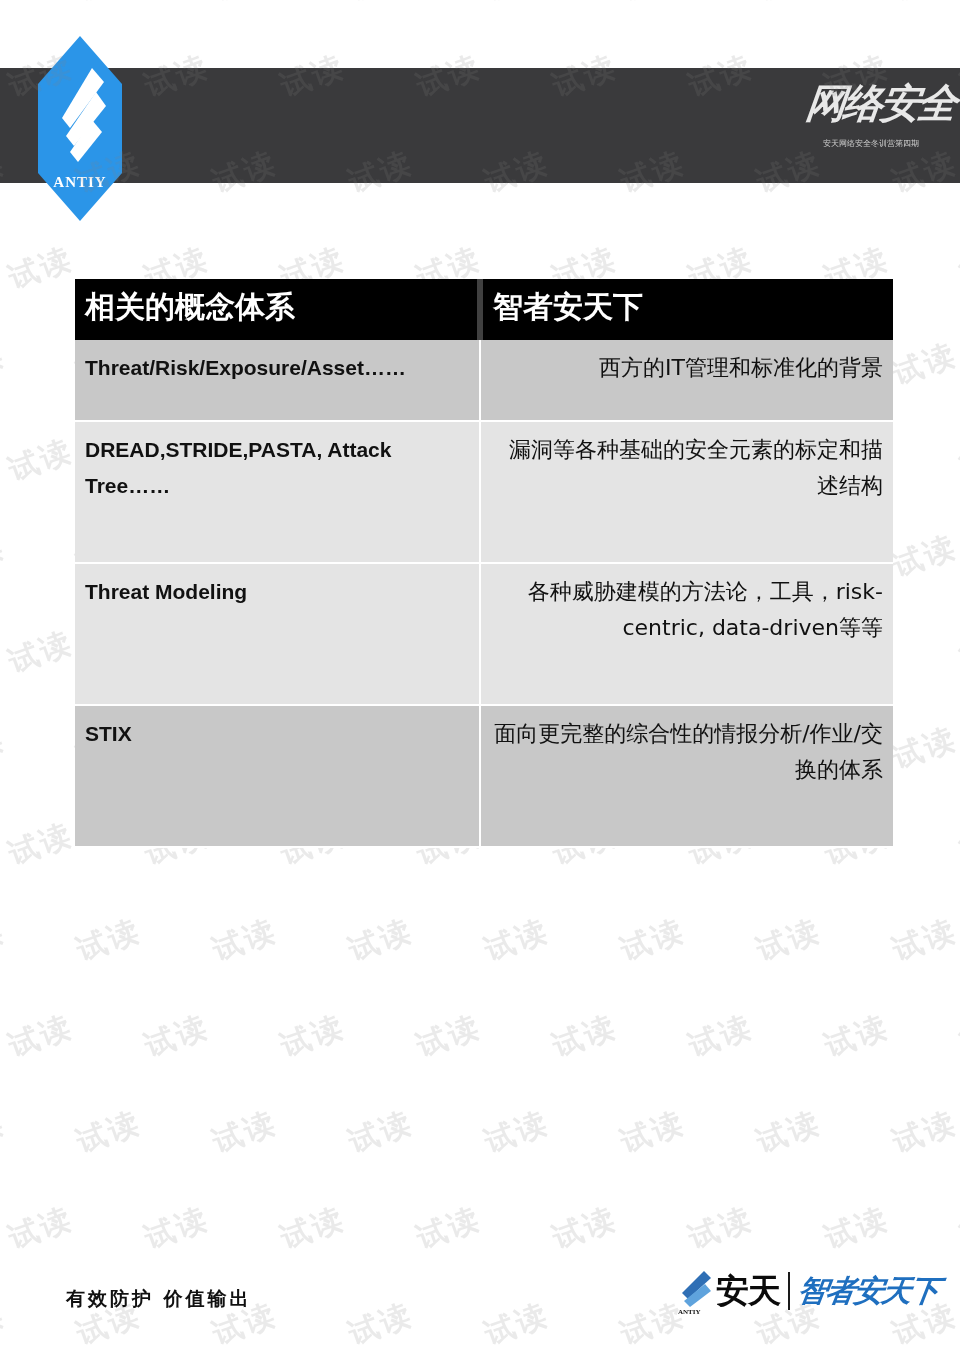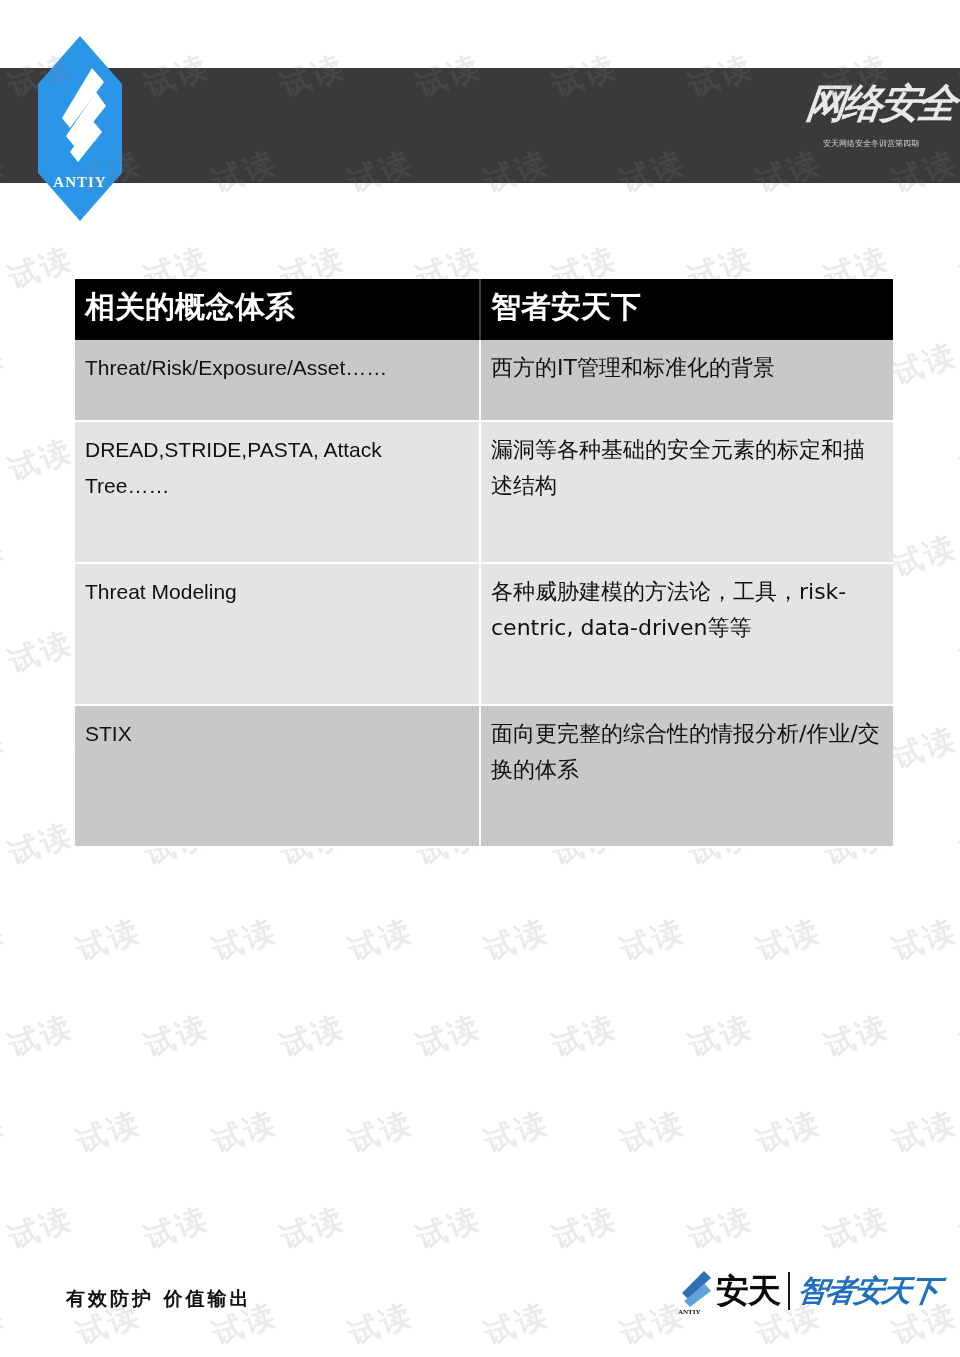--- a/index.html
+++ b/index.html
@@ -123,42 +123,43 @@
 
   #concept-table th {
     background: #000000;
     color: #ffffff;
     text-align: left;
     font-size: 30px;
     font-weight: 700;
     padding: 8px 10px 12px 10px;
     font-family: "DejaVu Sans", sans-serif;
     vertical-align: middle;
-    border-right: 2px solid #404040;
+    border-right: 6px solid #404040;
   }
   #concept-table th:last-child { border-right: none; }
 
   #concept-table td {
     padding: 10px 10px 14px 10px;
     font-size: 21px;
     line-height: 36px;
     color: #111111;
     vertical-align: top;
     border-right: 2px solid #ffffff;
     border-bottom: 2px solid #ffffff;
   }
   #concept-table td:last-child { border-right: none; }
   #concept-table td.col-concept {
     font-family: "Liberation Sans", sans-serif;
-    font-weight: 400;
+    font-weight: 700;
   }
   #concept-table td.col-bg {
     font-family: "DejaVu Sans", sans-serif;
     font-weight: 400;
     font-size: 22px;
+    text-align: right;
   }
   #concept-table tr.shade-dark td { background: #c8c8c8; }
   #concept-table tr.shade-light td { background: #e4e4e4; }
   #concept-table tr.tall td { height: 116px; }
   #concept-table tr.short td { height: 56px; }
 
   
   #footer-slogan {
     position: absolute;
     left: 66px;

